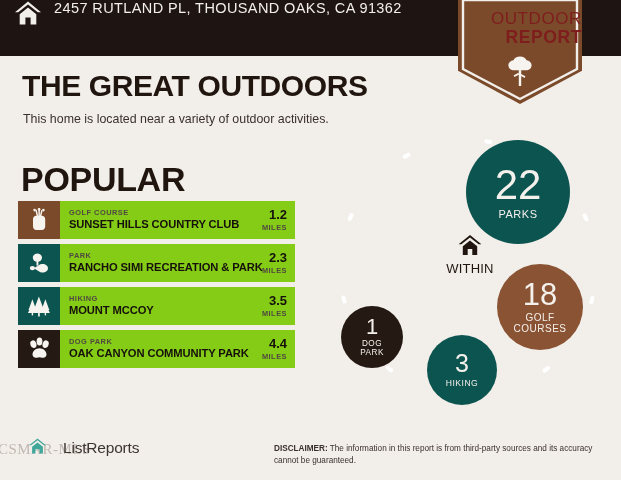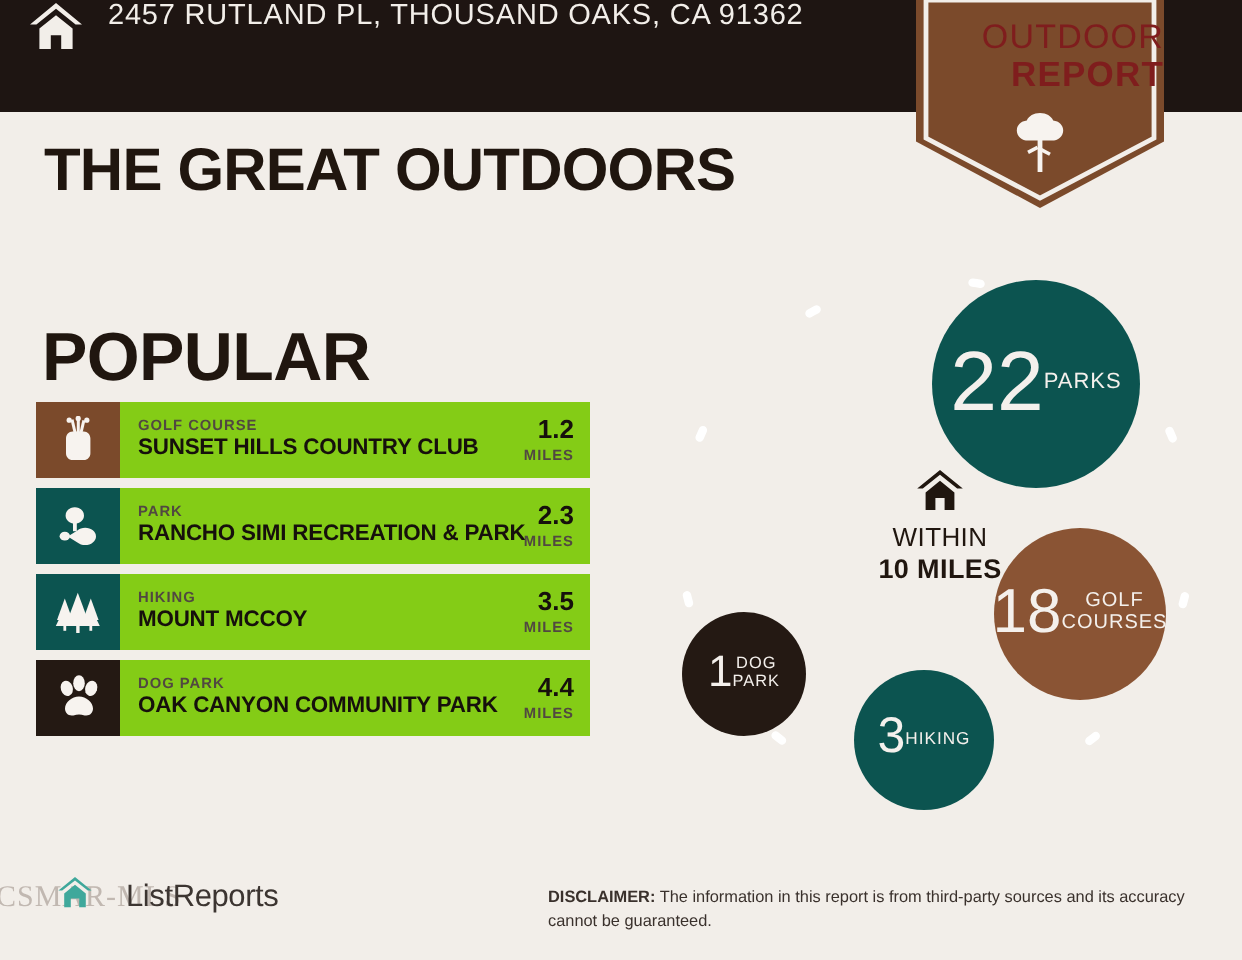--- a/index.html
+++ b/index.html
@@ -95,21 +95,21 @@
   }
   .row-dist{text-align:right;min-width:34px;margin-left:6px;}
   .row-num{font-size:13px;font-weight:700;color:#16100C;line-height:1;}
   .row-unit{font-size:7.4px;font-weight:700;letter-spacing:.5px;color:#514841;margin-top:2px;}
 
   
   .diagram{position:absolute;left:320px;top:136px;width:301px;height:280px;}
   .dots{position:absolute;left:0;top:0;}
   .bubble{
     position:absolute;border-radius:50%;
-    display:flex;flex-direction:row;align-items:center;justify-content:center;
+    display:flex;flex-direction:column;align-items:center;justify-content:center;
     color:#F4F0EC;text-align:center;line-height:1;
   }
   .b-num{font-weight:400;line-height:1;}
   .b-lbl{font-weight:400;letter-spacing:.5px;line-height:1.06;}
 
   .b-parks{left:146px;top:4px;width:104px;height:104px;background:#0C5450;}
   .b-parks .b-num{font-size:42px;margin-bottom:3px;}
   .b-parks .b-lbl{font-size:11px;}
 
   .b-golf{left:177px;top:128px;width:86px;height:86px;background:#8A5434;}
@@ -176,20 +176,21 @@
   <div class="badge-tree">
     <svg width="26" height="32" viewBox="0 0 26 32" aria-hidden="true">
       <path d="M13 1.5c3.2 0 5.6 1.6 6.6 3.7 2.9.3 5 2.4 5 5 0 2.9-2.5 5.1-5.7 5.1H7.1C3.9 15.3 1.4 13.1 1.4 10.2c0-2.6 2.1-4.7 5-5C7.4 3.1 9.8 1.5 13 1.5z" fill="#F7F3EF"></path>
       <rect x="11.8" y="14" width="2.4" height="17" fill="#F7F3EF"></rect>
       <rect x="14" y="19" width="5" height="1.8" fill="#F7F3EF" transform="rotate(28 14 19)"></rect>
       <rect x="6.6" y="20.4" width="5.4" height="1.8" fill="#F7F3EF" transform="rotate(-28 6.6 20.4)"></rect>
     </svg>
   </div>
 
   <div class="title">THE GREAT OUTDOORS</div>
+  <div class="subtitle">This home is located near a variety of outdoor activities.</div>
   <div class="popular">POPULAR</div>
 
   <div class="list">
 
     <div class="row">
       <div class="row-icon" style="background:#7B4A2B">
         <svg width="22" height="24" viewBox="0 0 22 24" aria-hidden="true">
           <path d="M8.3 7.8h5.6c1.9 0 3.3 1.5 3.3 3.4v7.4c0 1.9-1.4 3.4-3.3 3.4H8.3c-1.9 0-3.3-1.5-3.3-3.4v-7.4c0-1.9 1.4-3.4 3.3-3.4z" fill="#F7F3EF"></path>
           <rect x="7.3" y="2" width="1.5" height="6.6" fill="#F7F3EF" transform="rotate(-13 7.3 2)"></rect>
           <rect x="10.4" y="1.2" width="1.5" height="7.2" fill="#F7F3EF"></rect>
@@ -314,21 +315,20 @@
     </div>
 
     <div class="center-block">
       <div class="center-house">
         <svg width="24" height="22" viewBox="0 0 24 22" aria-hidden="true">
           <path d="M12 1 L23.4 10.2 L20.6 10.2 L12 3.4 L3.4 10.2 L0.6 10.2 Z" fill="#20160F"></path>
           <path d="M12 6.4 L19.2 12.2 L19.2 21 L14.3 21 L14.3 15 L9.7 15 L9.7 21 L4.8 21 L4.8 12.2 Z" fill="#20160F"></path>
         </svg>
       </div>
       <div class="c-l1">WITHIN</div>
-      <div class="c-l2">10 MILES</div>
     </div>
   </div>
 
   <div class="watermark">CSMAR-MLS</div>
 
   <div class="logo">
     <span>
       <svg width="19" height="18" viewBox="0 0 19 18" aria-hidden="true">
         <path d="M9.5 1.5 L17.8 8.3 L15.9 8.3 L9.5 3.2 L3.1 8.3 L1.2 8.3 Z" fill="#3FA89B"></path>
         <path d="M9.5 5.4 L14.9 9.8 L14.9 16.6 L11.6 16.6 L11.6 12.2 L7.4 12.2 L7.4 16.6 L4.1 16.6 L4.1 9.8 Z" fill="#3FA89B"></path>

